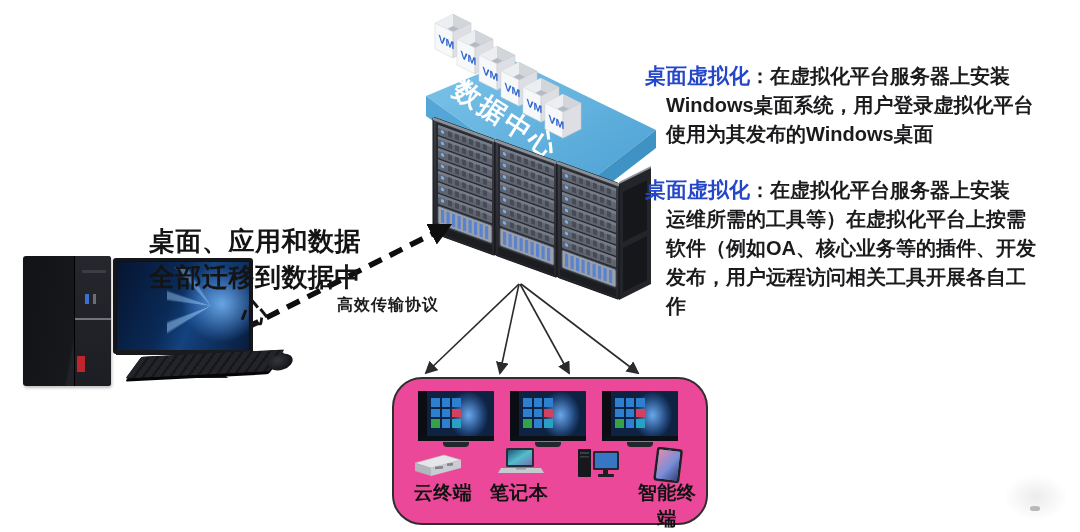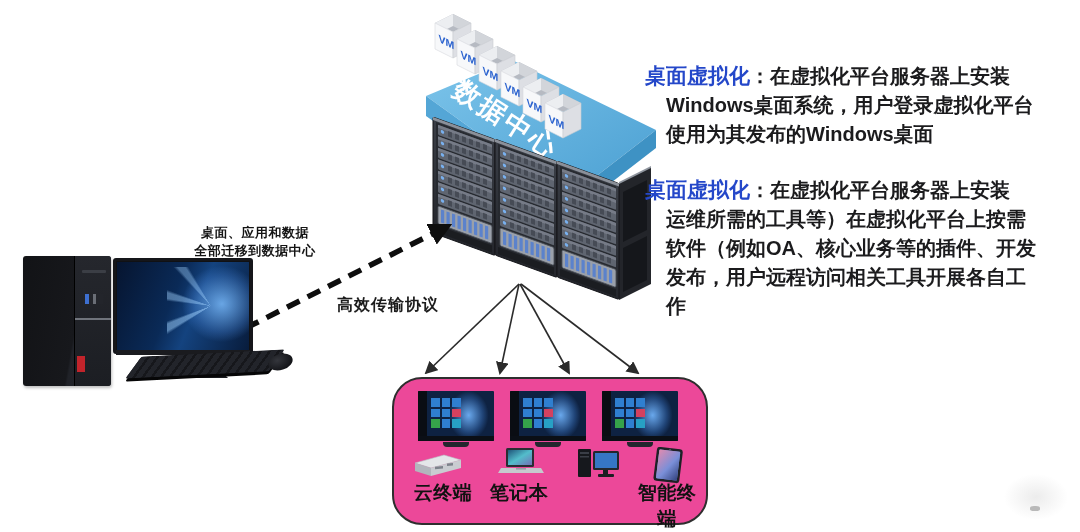--- a/index.html
+++ b/index.html
@@ -21,21 +21,21 @@
   .monitor-screen::after{content:"";position:absolute;left:38%;top:6%;width:55%;height:88%;
       background:conic-gradient(from 215deg at 60% 50%, transparent 0 6%, rgba(160,210,255,.5) 7% 9%, transparent 10% 17%, rgba(160,210,255,.45) 18% 20%, transparent 21% 28%, rgba(160,210,255,.4) 29% 31%, transparent 32% 100%);}
   .monitor-chin{left:116px;top:350px;width:134px;height:5px;background:#1a1b1f;}
   .monitor-neck{left:176px;top:355px;width:12px;height:15px;background:#1b1c20;}
   .monitor-base{left:152px;top:369px;width:76px;height:9px;background:#1b1c20;clip-path:polygon(12% 0,88% 0,100% 100%,0 100%);}
   .keyboard{left:136px;top:353px;width:138px;height:22px;background:#16171b;transform:skewX(-38deg) rotate(-3deg);border-radius:2px;
       background-image:repeating-linear-gradient(90deg,#22242a 0 6px,#16171b 6px 9px),repeating-linear-gradient(0deg,#1d1f24 0 4px,#16171b 4px 6px);box-shadow:2px 3px 0 #060607;}
   .mouse{left:268px;top:354px;width:25px;height:16px;background:radial-gradient(ellipse at 40% 35%,#34363c,#141519 70%);border-radius:50%;transform:rotate(-18deg);}
 
   
-  .migrate-label{left:148px;top:224px;width:214px;text-align:center;font-size:13px;line-height:1.38;font-weight:700;color:#141414;letter-spacing:.5px;}
+  .migrate-label{left:148px;top:224px;width:214px;text-align:center;font-size:26px;line-height:1.38;font-weight:700;color:#141414;letter-spacing:.5px;}
   .protocol-label{left:337px;top:295px;font-size:16px;font-weight:800;color:#1c1c1c;letter-spacing:1px;}
 
   
   .right-panel{left:645px;top:25px;width:428px;color:#1b1b1d;font-size:20px;line-height:29px;font-weight:600;margin-top:36px;}
   .vblock2{margin-top:26px;}
   .vhead{color:#2447c9;font-weight:800;font-size:21px;}
   .cont{padding-left:21px;}
 
   
   .term-box{left:392px;top:377px;width:316px;height:148px;border:2.5px solid #2e2e2e;border-radius:30px;background:#ec4899;box-sizing:border-box;}

